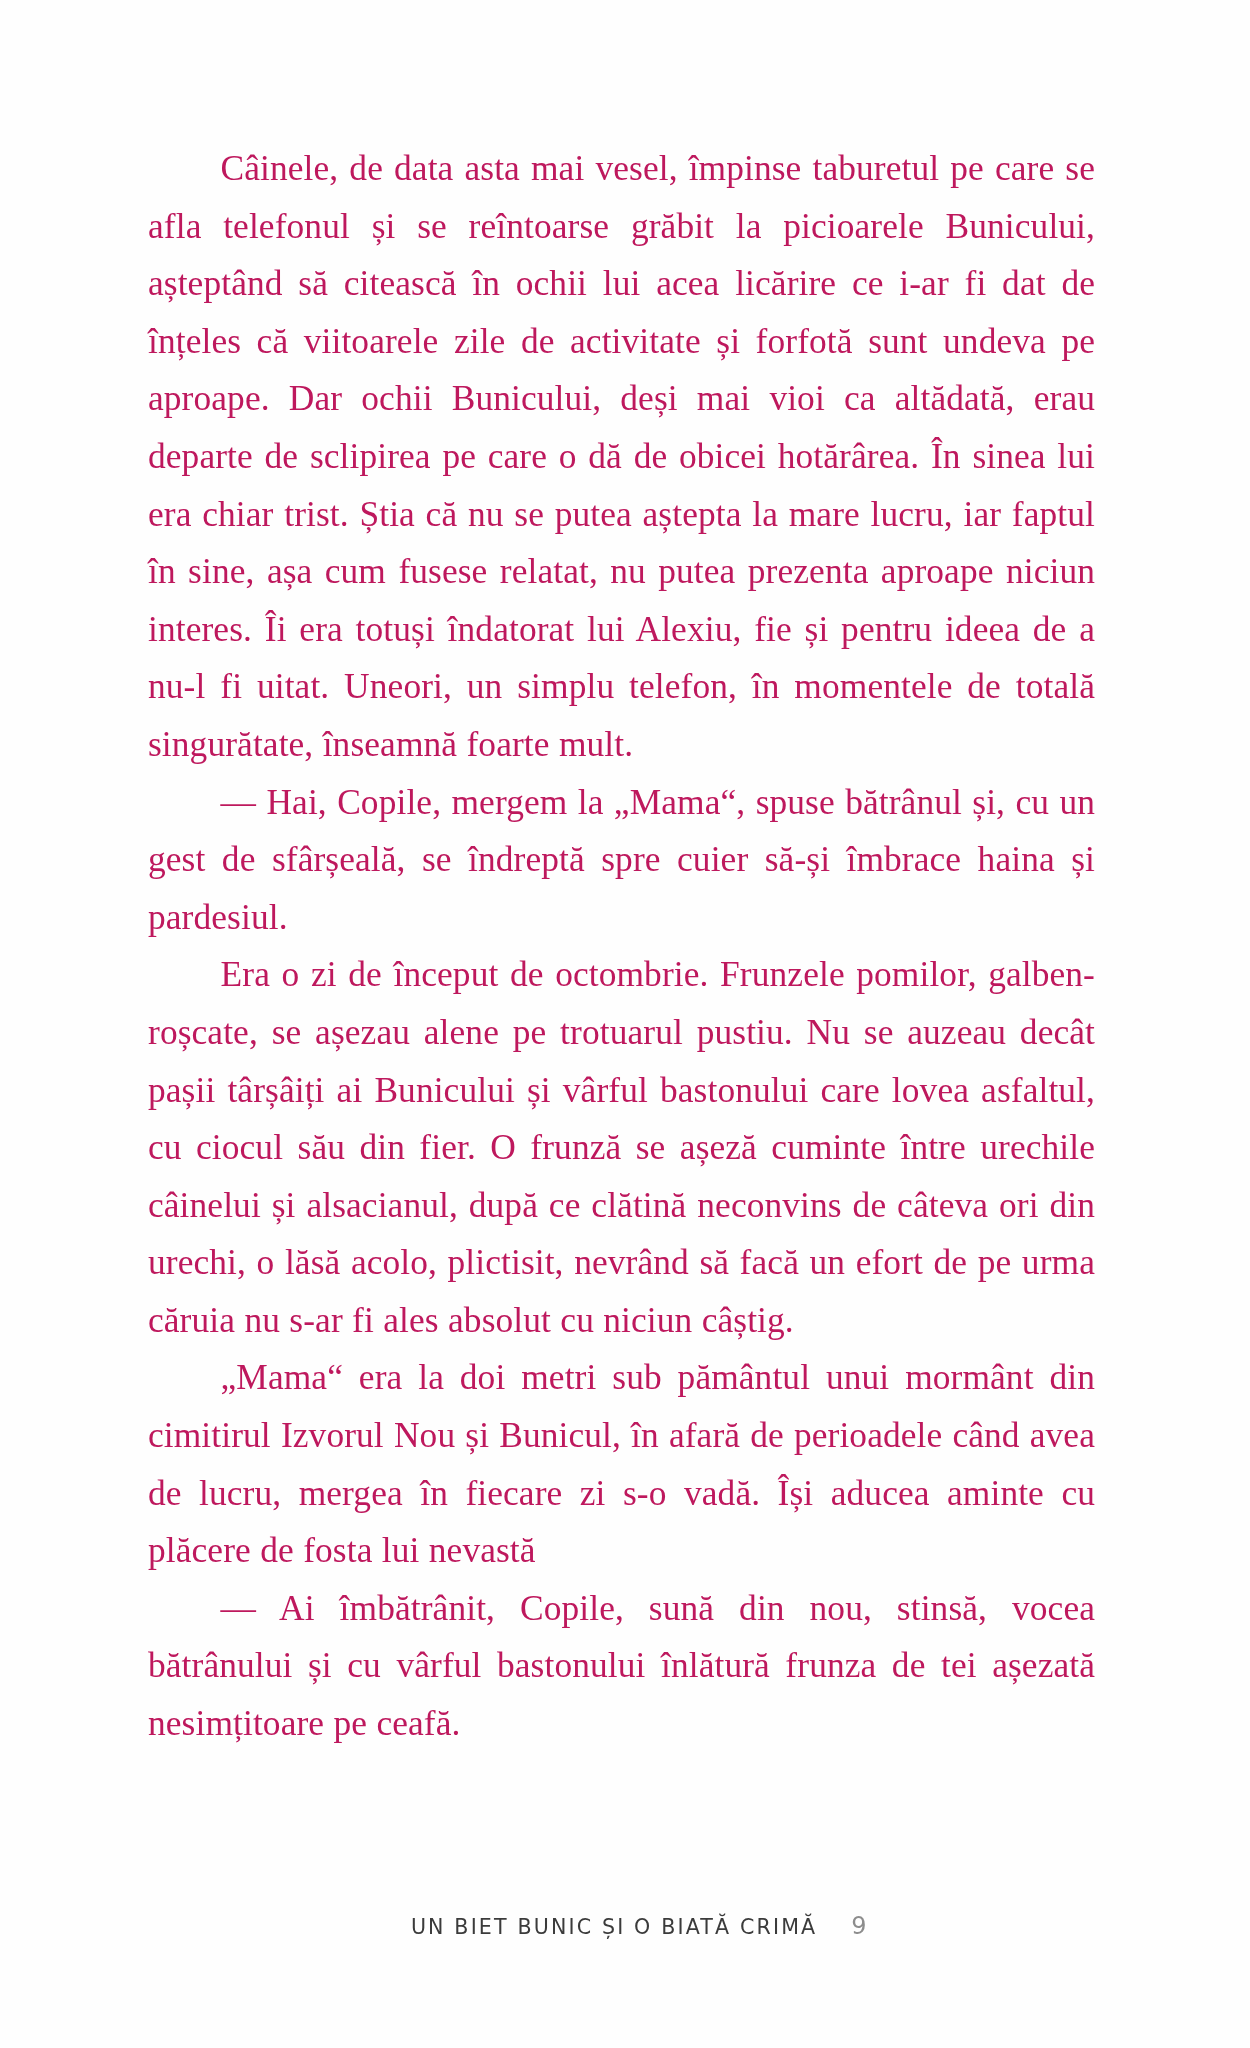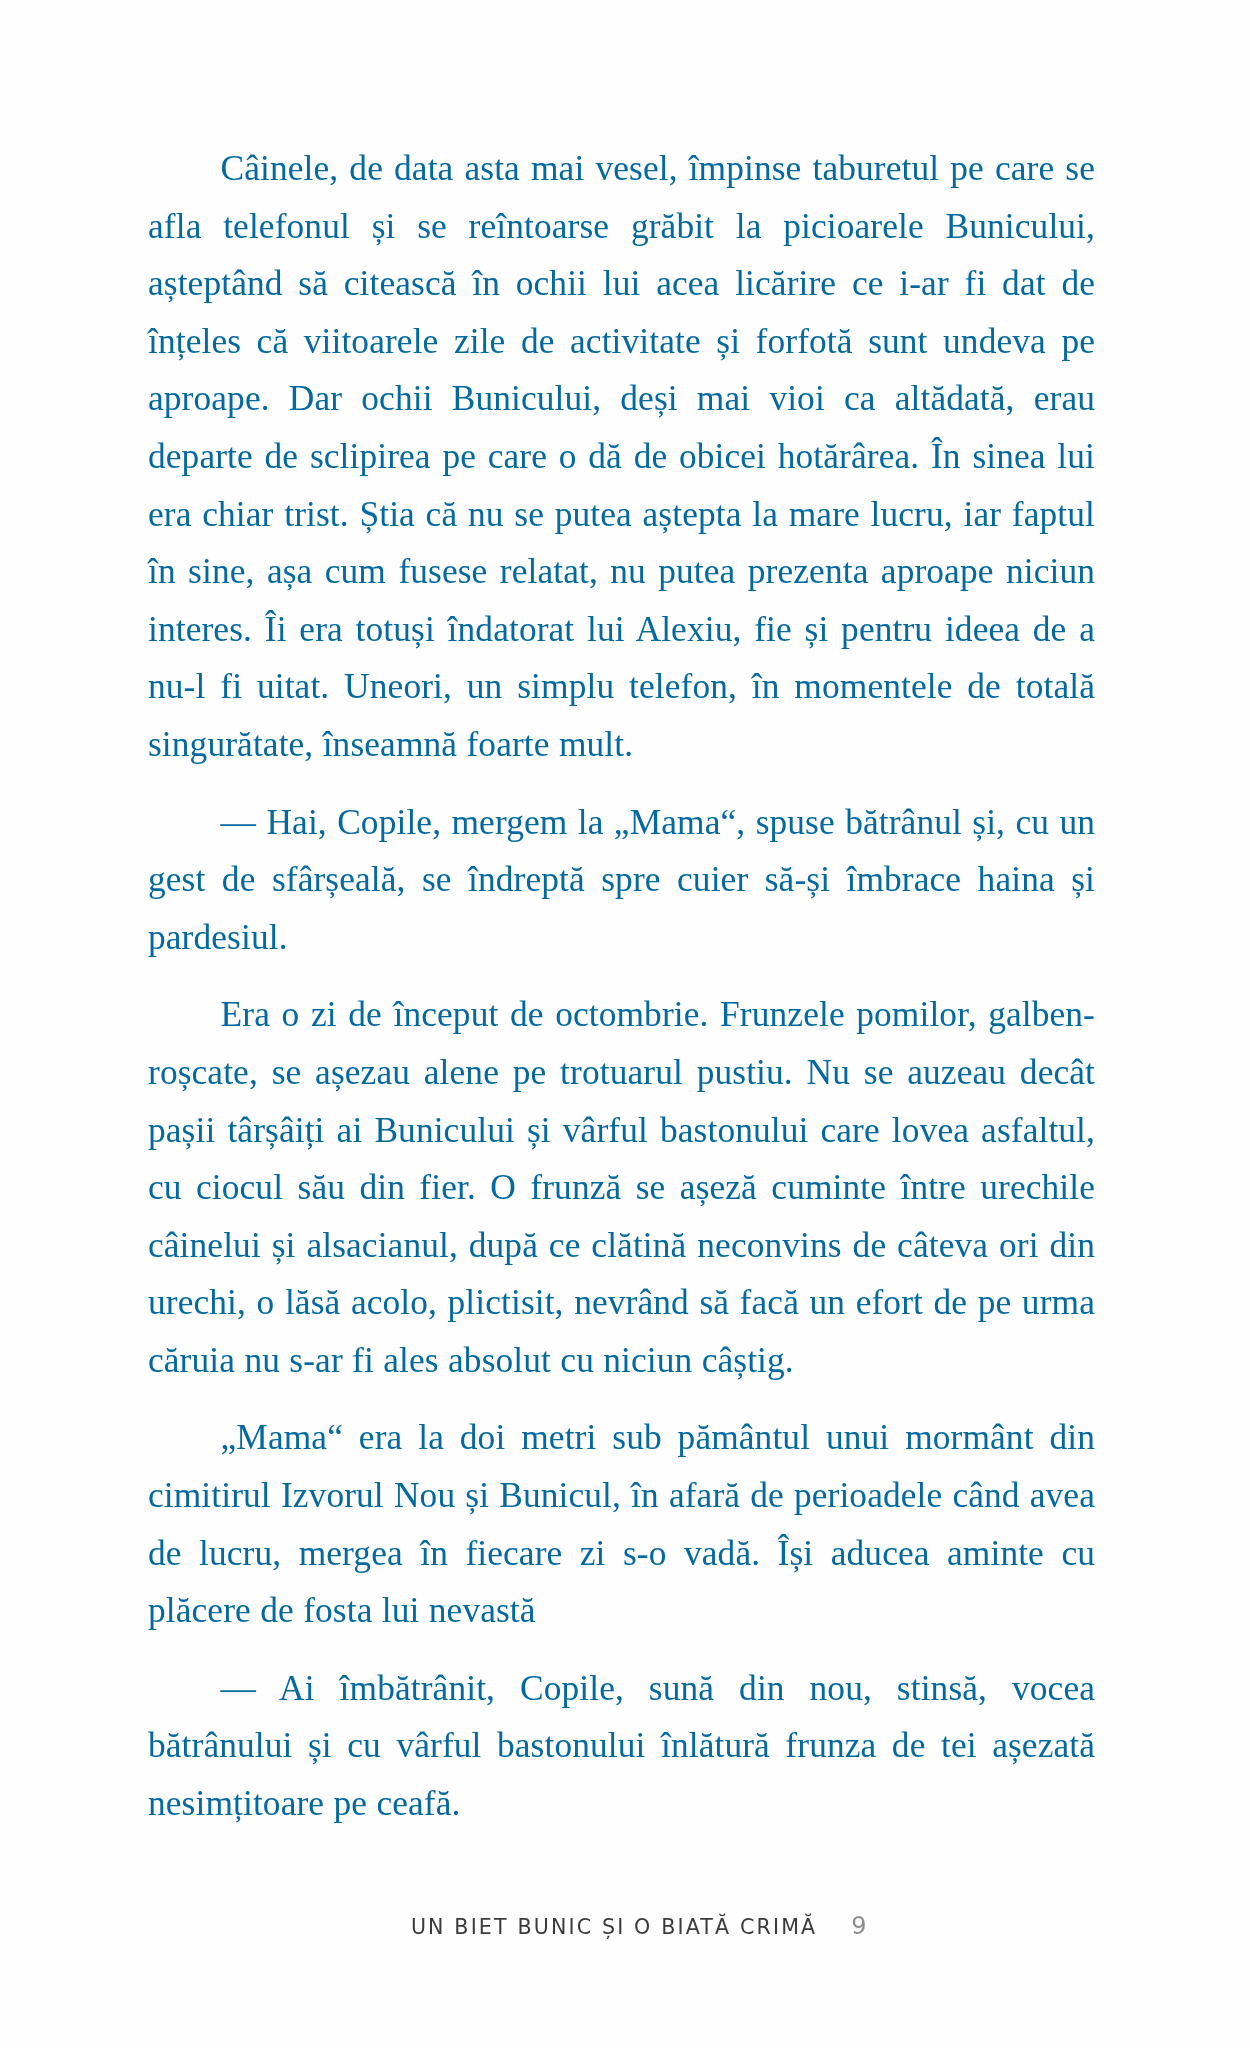--- a/index.html
+++ b/index.html
@@ -30,25 +30,24 @@
   .para {
     margin: 0;
     font-size: 35.4px;
     line-height: 57.6px;
     text-align: justify;
     text-justify: inter-word;
     letter-spacing: 0.1px;
     word-spacing: 0.4px;
     hyphens: manual;
     -webkit-hyphens: manual;
-    color: #0369a1;
+    color: #be185d;
   }
   .para + .para {
     text-indent: 2.05em;
-    margin-top: 20px;
   }
   .para:first-child {
     text-indent: 2.05em;
   }
   .footer {
     position: absolute;
     left: 0;
     right: 0;
     top: 1902px;
     height: 48px;

